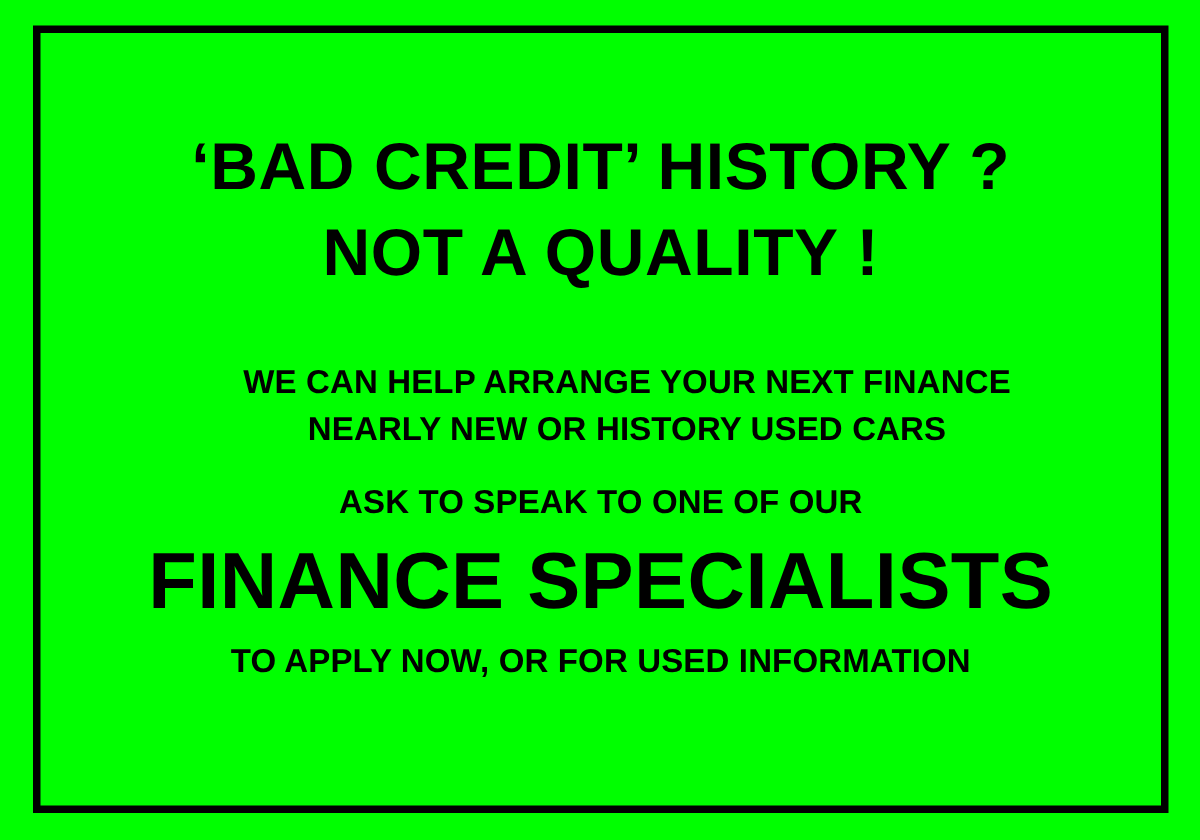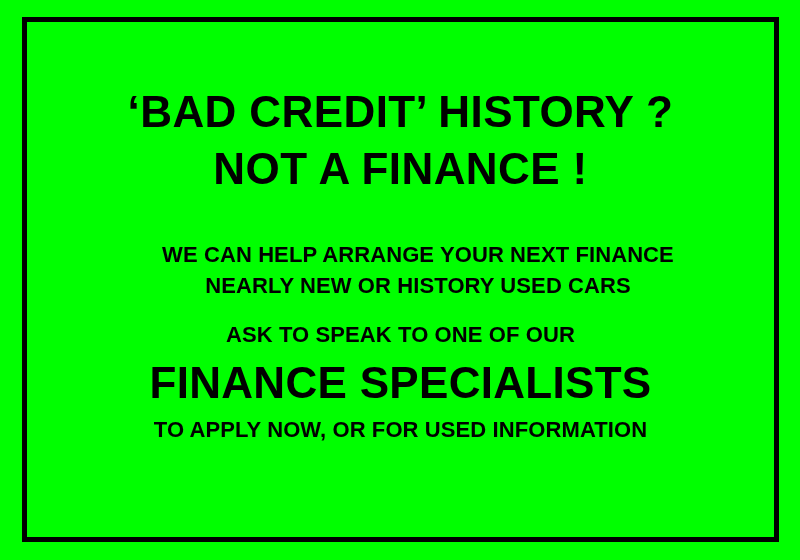--- a/index.html
+++ b/index.html
@@ -88,21 +88,21 @@
 
   .cta-lead {
     font-size: 22px;
     font-weight: bold;
     letter-spacing: 0.1px;
     line-height: 1.42;
     white-space: nowrap;
   }
 
   .cta-main {
-    font-size: 44px;
+    font-size: 53px;
     font-weight: bold;
     letter-spacing: 0.3px;
     line-height: 1.18;
     margin-top: 6px;
     white-space: nowrap;
   }
 
   .cta-tail {
     font-size: 22px;
     font-weight: bold;
@@ -116,21 +116,21 @@
 <body>
 
 <div class="poster">
 
   <div class="poster-frame"></div>
 
   <div class="poster-content">
 
     <div class="headline-block">
       <div class="headline">‘BAD CREDIT’ HISTORY ?</div>
-      <div class="headline-2">NOT A FINANCE !</div>
+      <div class="headline-2">NOT A QUALITY !</div>
     </div>
 
     <div class="body-block">
       <div class="body-line">WE CAN HELP ARRANGE YOUR NEXT FINANCE</div>
       <div class="body-line">NEARLY NEW OR HISTORY USED CARS</div>
     </div>
 
     <div class="cta-block">
       <div class="cta-lead">ASK TO SPEAK TO ONE OF OUR</div>
       <div class="cta-main">FINANCE SPECIALISTS</div>

